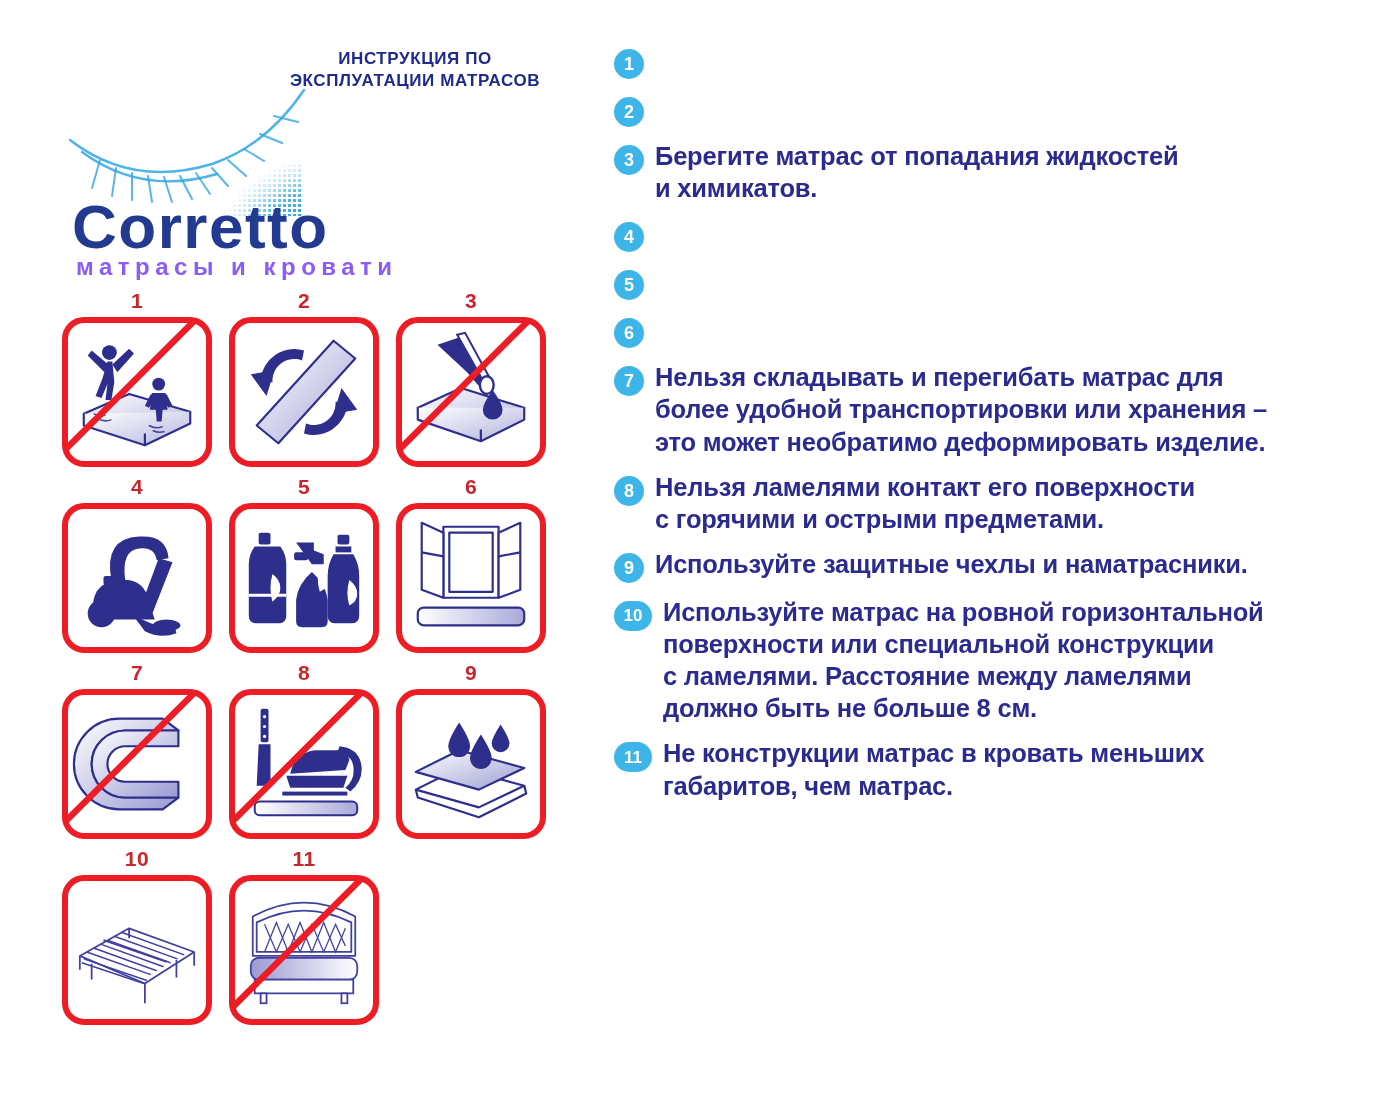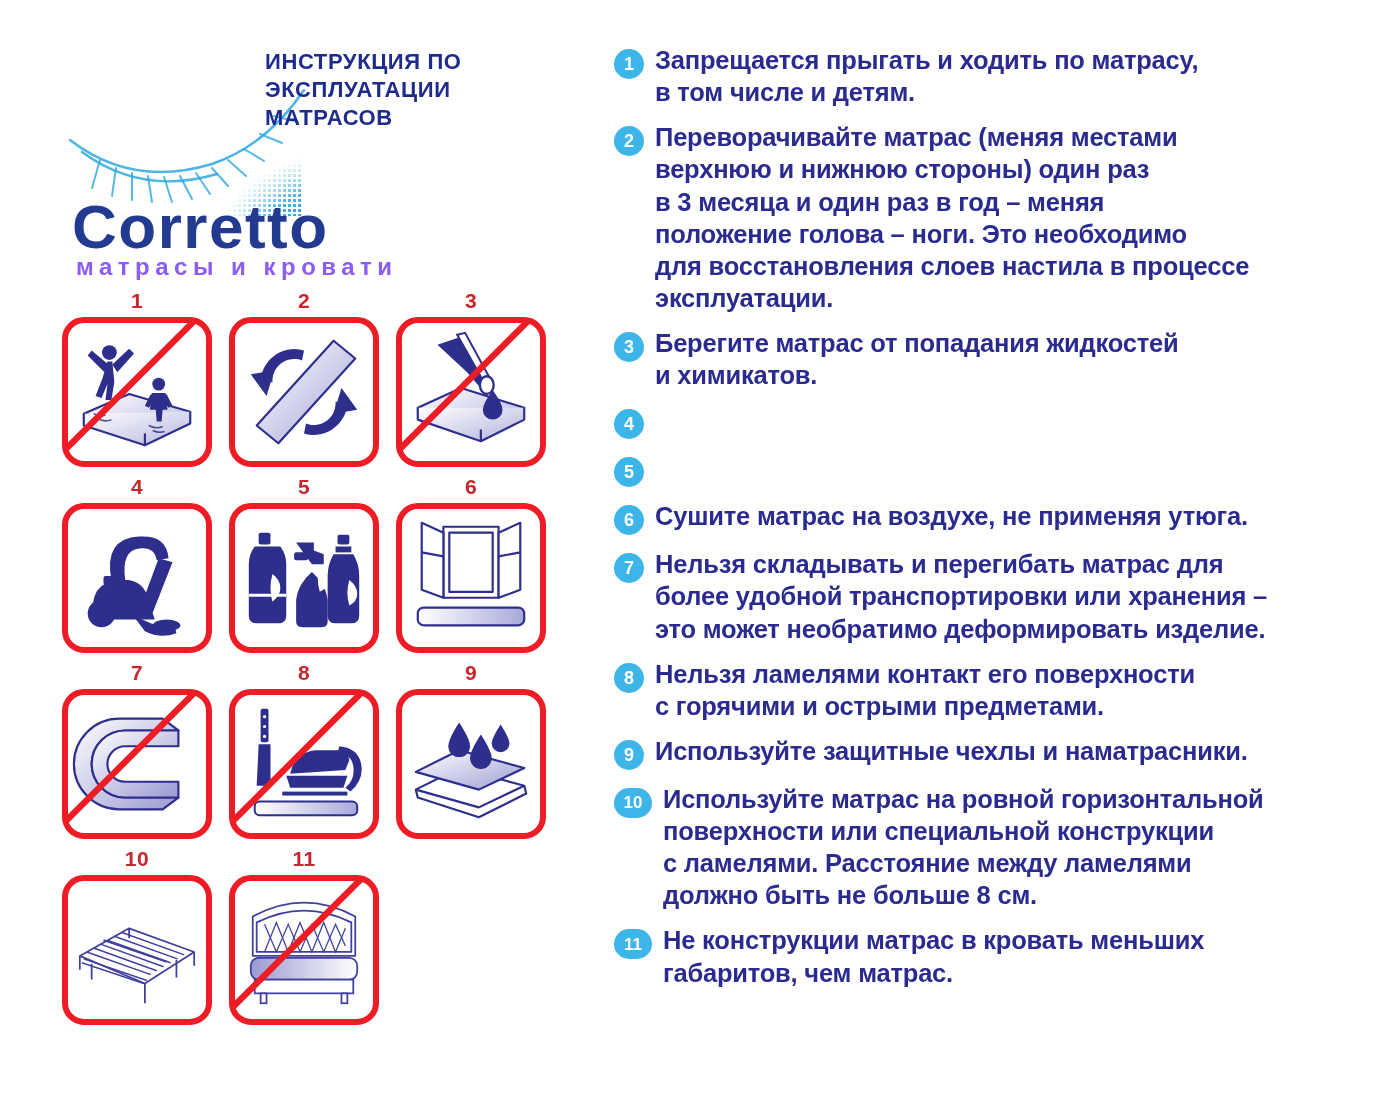--- a/index.html
+++ b/index.html
@@ -38,22 +38,22 @@
     color:#223a8f;line-height:1;
   }
   .tagline{
     position:absolute;left:76px;top:255px;
     font-size:24px;font-weight:700;letter-spacing:5.5px;
     color:#8b5cf6;line-height:1;
   }
 
   .heading{
     position:absolute;right:35px;top:48px;width:300px;
-    text-align:left;
-    font-size:22px;font-weight:700;letter-spacing:.6px;
+    text-align:center;
+    font-size:17px;font-weight:700;letter-spacing:.6px;
     line-height:1.28;color:#1f2b8c;
     text-transform:uppercase;
   }
 
   
   .grid{position:relative;margin-left:62px;width:520px;}
   .grid-row{display:flex;gap:17px;margin-bottom:9px;}
   .cell{width:150px;}
   .cell-num{
     text-align:center;font-size:21px;font-weight:700;color:#c9252c;
@@ -450,46 +450,37 @@
 
         <div class="cell"></div>
       </div>
     </div>
   </div>
 
   <div class="right">
 
     <div class="rule">
       <div class="badge">1</div>
-      <div class="rule-text">Запрещается прыгать и ходить по матрасу,
-в том числе и детям.</div>
     </div>
     <div class="rule">
       <div class="badge">2</div>
-      <div class="rule-text">Переворачивайте матрас (меняя местами
-верхнюю и нижнюю стороны) один раз
-в 3 месяца и один раз в год – меняя
-положение голова – ноги. Это необходимо
-для восстановления слоев настила в процессе
-эксплуатации.</div>
     </div>
     <div class="rule">
       <div class="badge">3</div>
       <div class="rule-text">Берегите матрас от попадания жидкостей
 и химикатов.</div>
     </div>
     <div class="rule">
       <div class="badge">4</div>
     </div>
     <div class="rule">
       <div class="badge">5</div>
     </div>
     <div class="rule">
       <div class="badge">6</div>
-      <div class="rule-text">Сушите матрас на воздухе, не применяя утюга.</div>
     </div>
     <div class="rule">
       <div class="badge">7</div>
       <div class="rule-text">Нельзя складывать и перегибать матрас для
 более удобной транспортировки или хранения –
 это может необратимо деформировать изделие.</div>
     </div>
     <div class="rule">
       <div class="badge">8</div>
       <div class="rule-text">Нельзя ламелями контакт его поверхности

